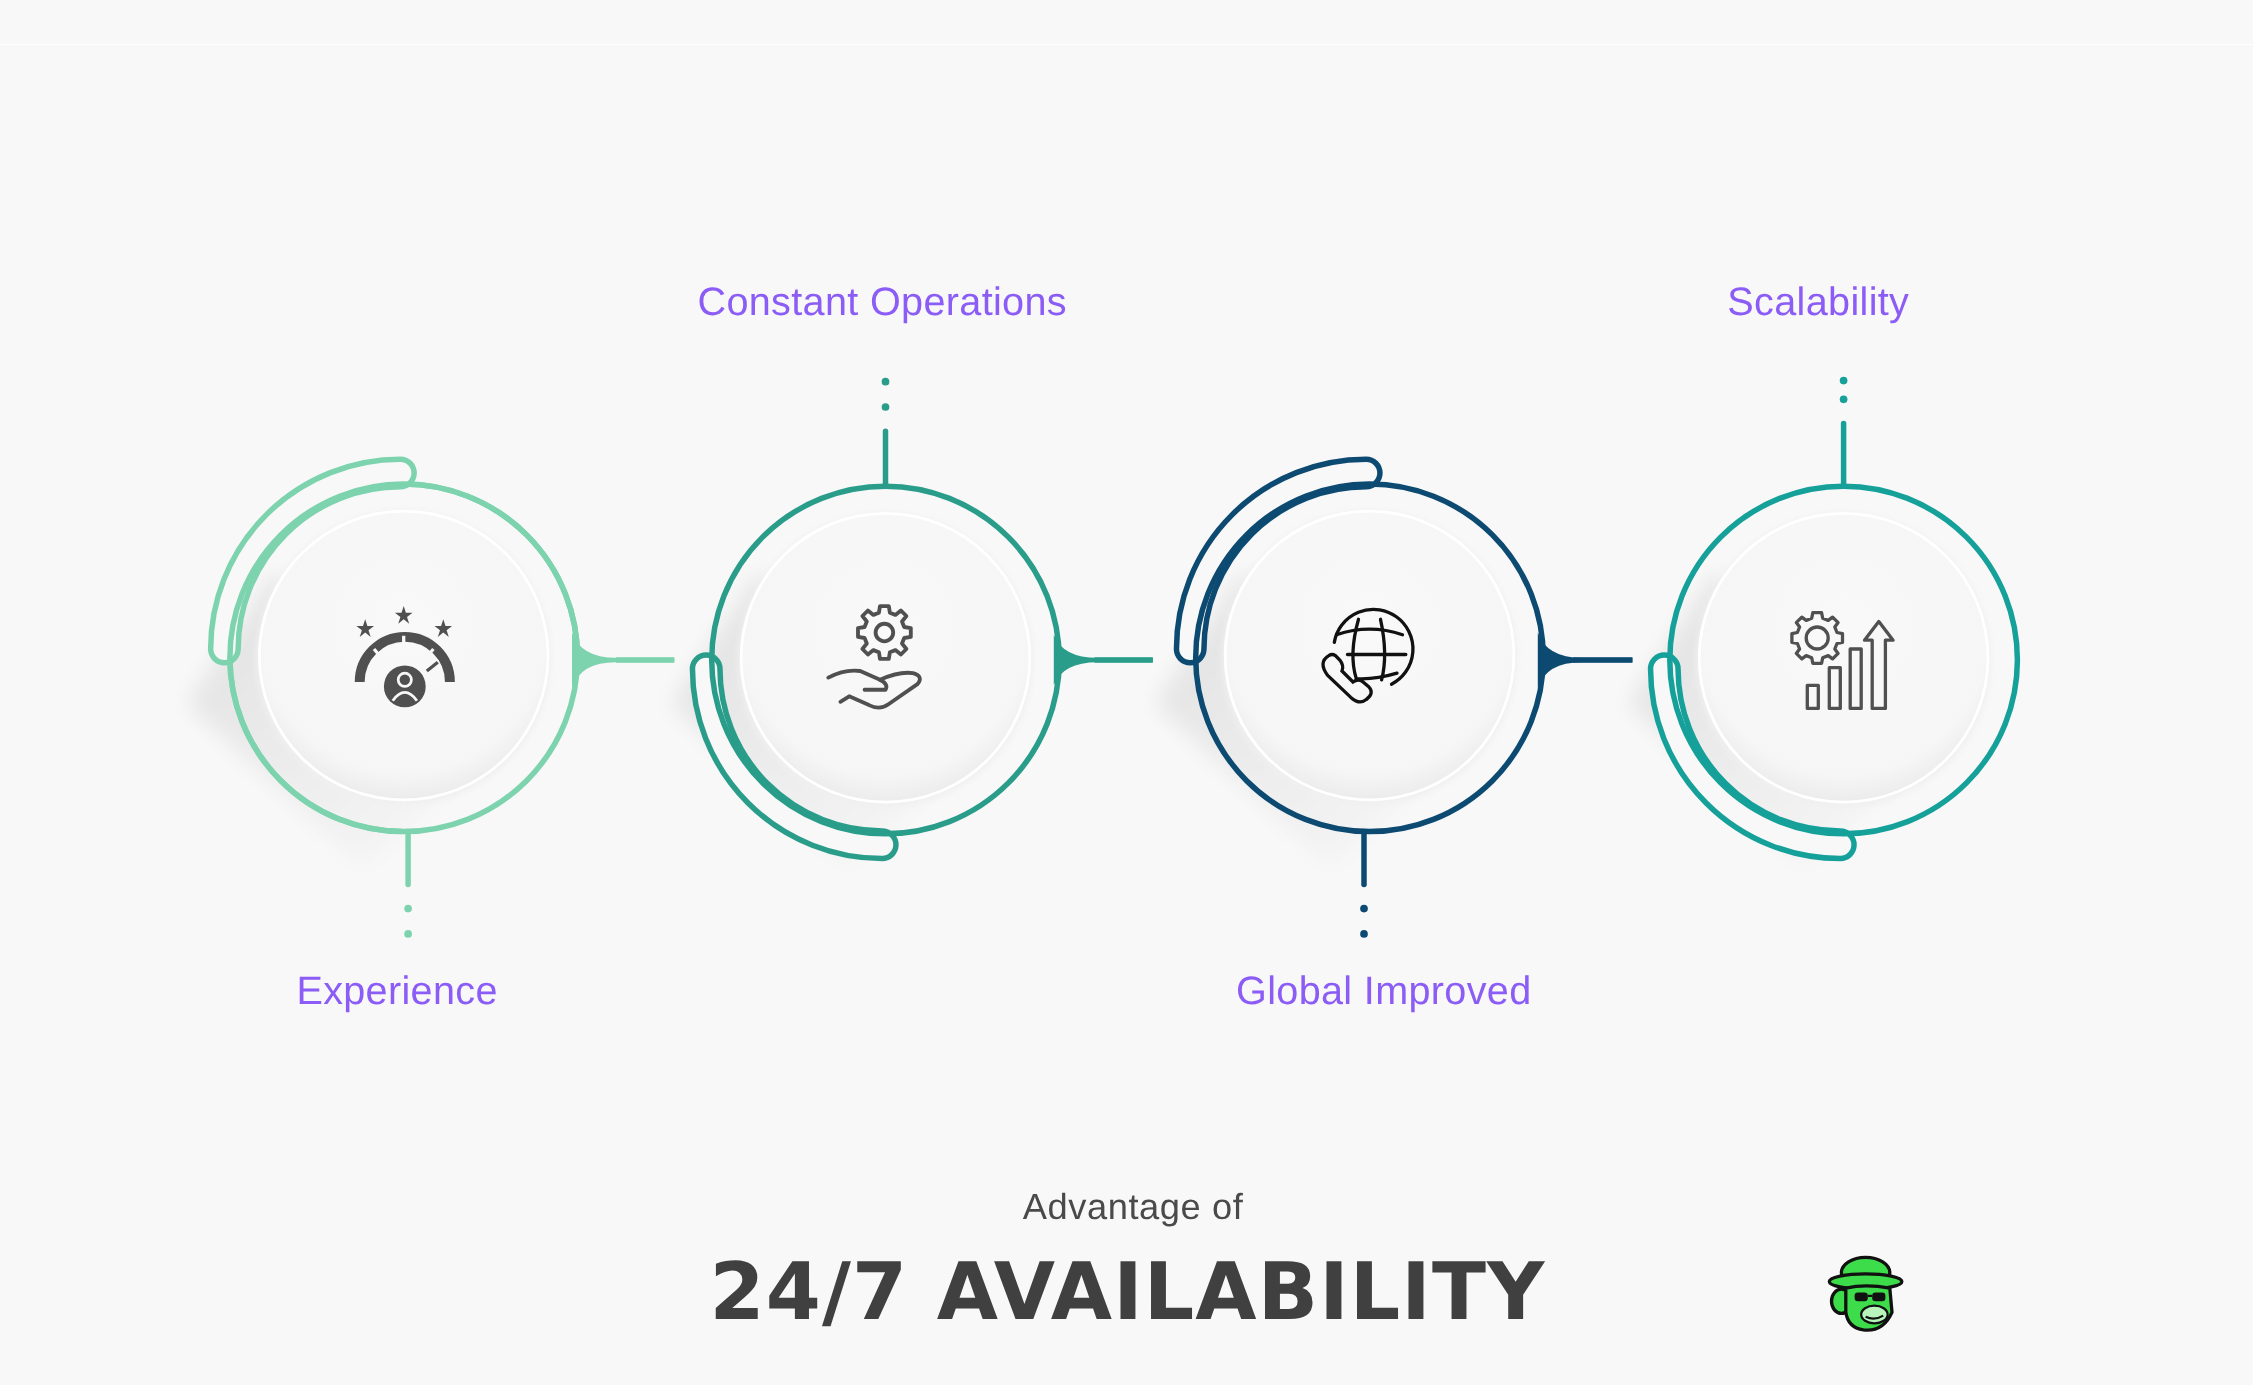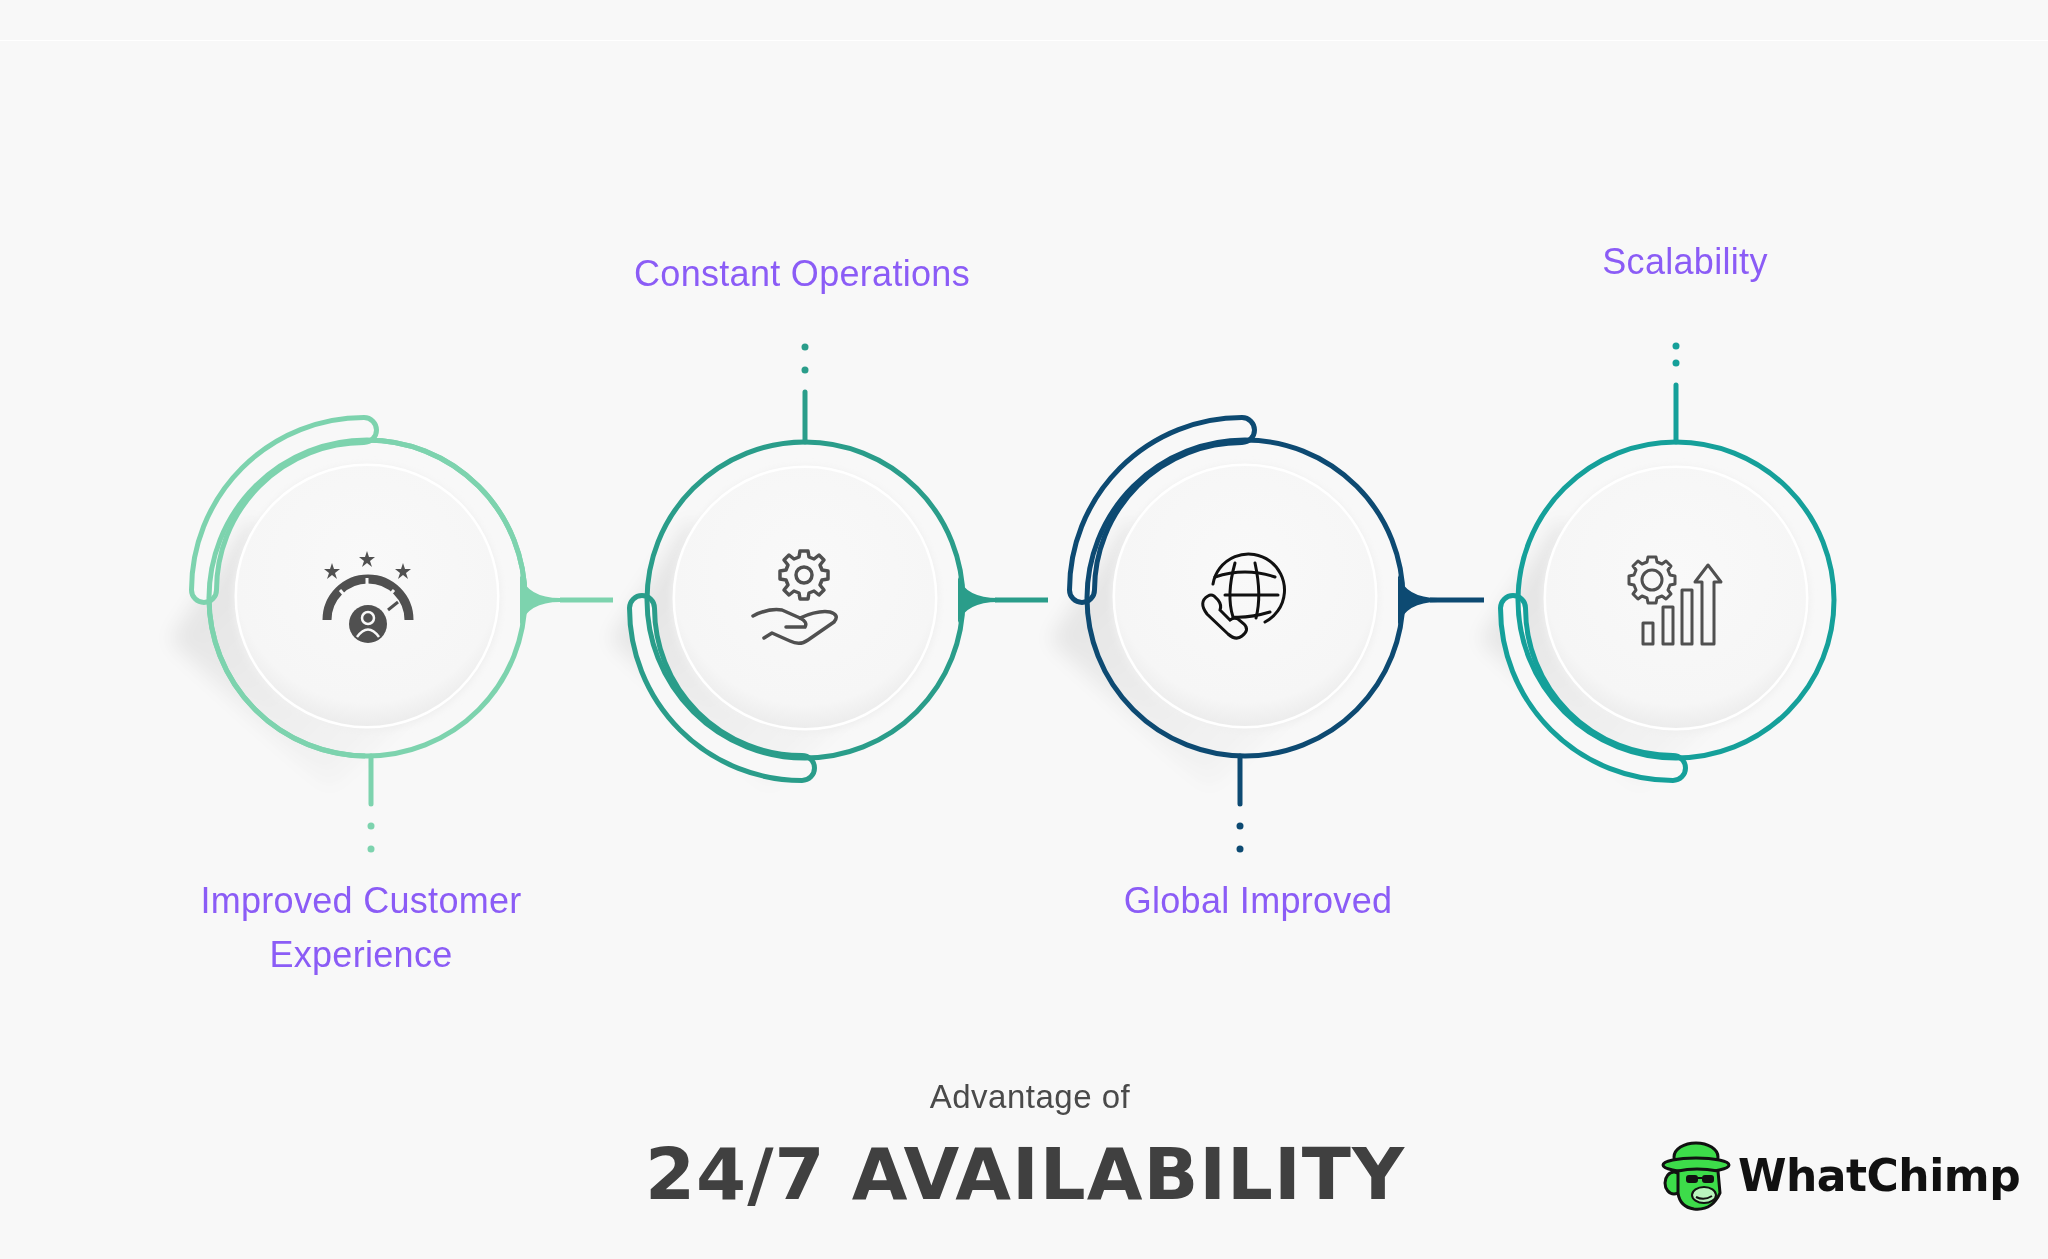--- a/index.html
+++ b/index.html
@@ -151,42 +151,40 @@
       <circle cx="1652" cy="580" r="10"></circle>
       <rect x="1643" y="623" width="10" height="21"></rect>
       <rect x="1663" y="607" width="10" height="37"></rect>
       <rect x="1682" y="590" width="10" height="54"></rect>
       <path d="M1702,644 L1702,582 L1695,582 L1708,565 L1721,582 L1714,582 L1714,644 Z"></path>
     </g>
   </g>
 </svg>
 
 <div class="label" style="left:361px; top:874px;">
-  <div>Improved Customer</div>
   <div>Experience</div>
 </div>
 <div class="label" style="left:802px; top:247px;">
   <div>Constant Operations</div>
 </div>
 <div class="label" style="left:1258px; top:874px;">
   <div>Global Improved</div>
 </div>
-<div class="label" style="left:1653px; top:235px;margin-left:32px;">
+<div class="label" style="left:1653px; top:247px;">
   <div>Scalability</div>
 </div>
 
 <div class="subtitle">Advantage of</div>
 <div class="title">24/7 AVAILABILITY</div>
 
 <div class="logo">
   <svg width="72" height="76" viewBox="0 0 72 76">
     <ellipse cx="36" cy="20" rx="22" ry="14" fill="#3ddc4a" stroke="#111" stroke-width="3"></ellipse>
     <ellipse cx="36" cy="28" rx="33" ry="7" fill="#3ddc4a" stroke="#111" stroke-width="3"></ellipse>
     <ellipse cx="14" cy="46" rx="9" ry="11" fill="#3ddc4a" stroke="#111" stroke-width="3"></ellipse>
     <path d="M18,34 Q36,30 58,34 L60,56 Q52,74 34,72 Q20,70 18,56 Z" fill="#3ddc4a" stroke="#111" stroke-width="3"></path>
     <rect x="26" y="38" width="12" height="8" rx="3" fill="#111"></rect>
     <rect x="42" y="38" width="12" height="8" rx="3" fill="#111"></rect>
     <line x1="38" y1="41" x2="42" y2="41" stroke="#111" stroke-width="2"></line>
     <ellipse cx="44" cy="58" rx="12" ry="8" fill="#b8f5bd" stroke="#111" stroke-width="2"></ellipse>
     <path d="M36,60 Q44,64 52,59" fill="none" stroke="#111" stroke-width="2"></path>
   </svg>
-  <span class="logo-text">WhatChimp</span>
 </div>
 
 </body></html>

